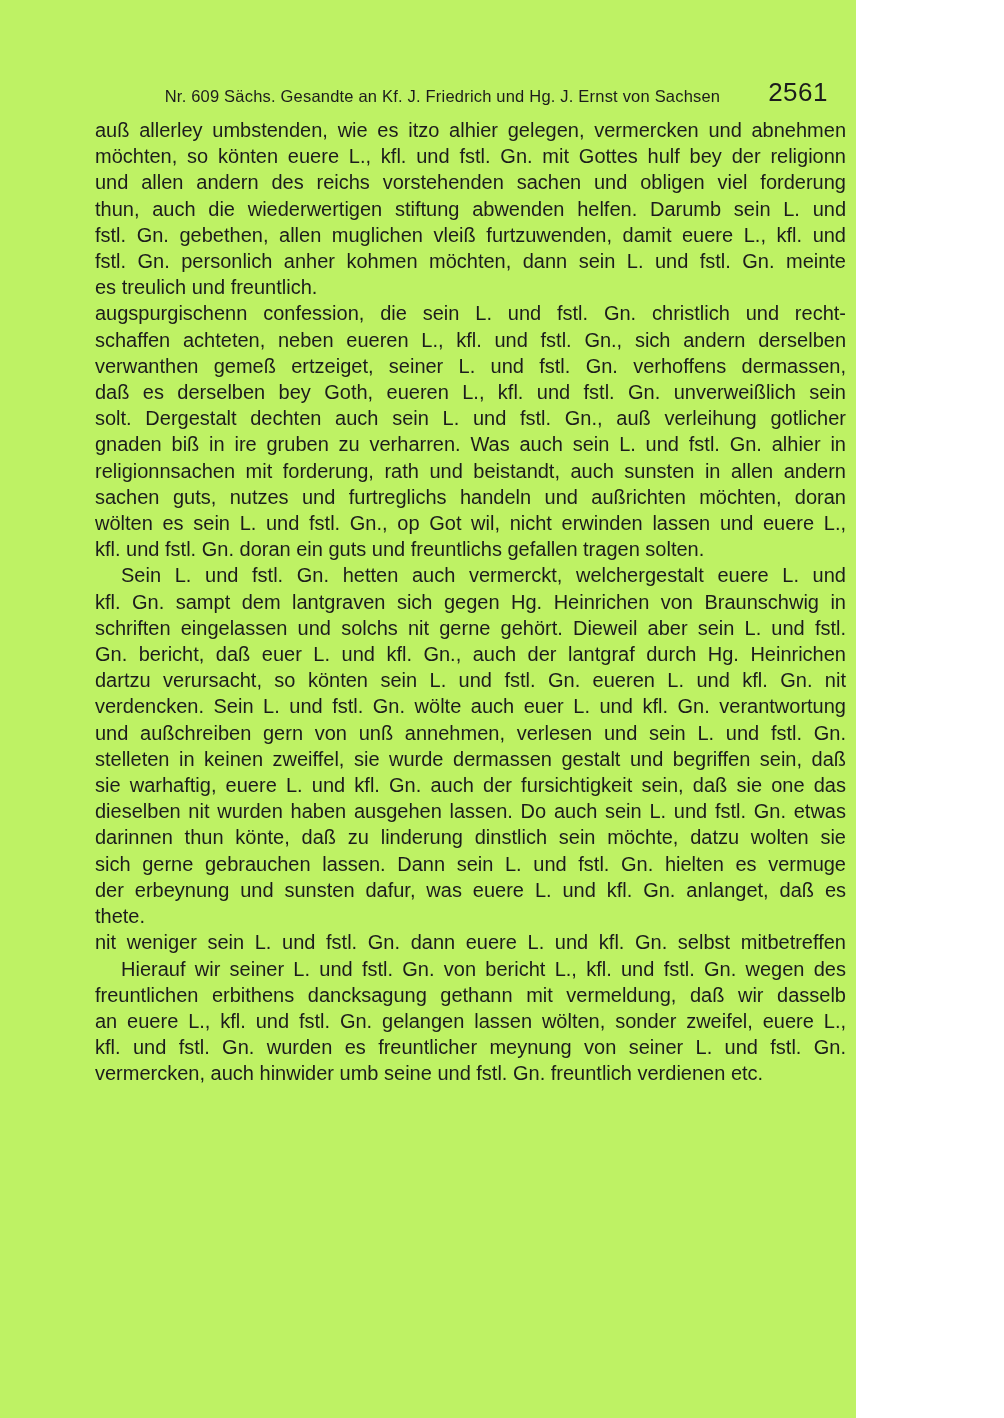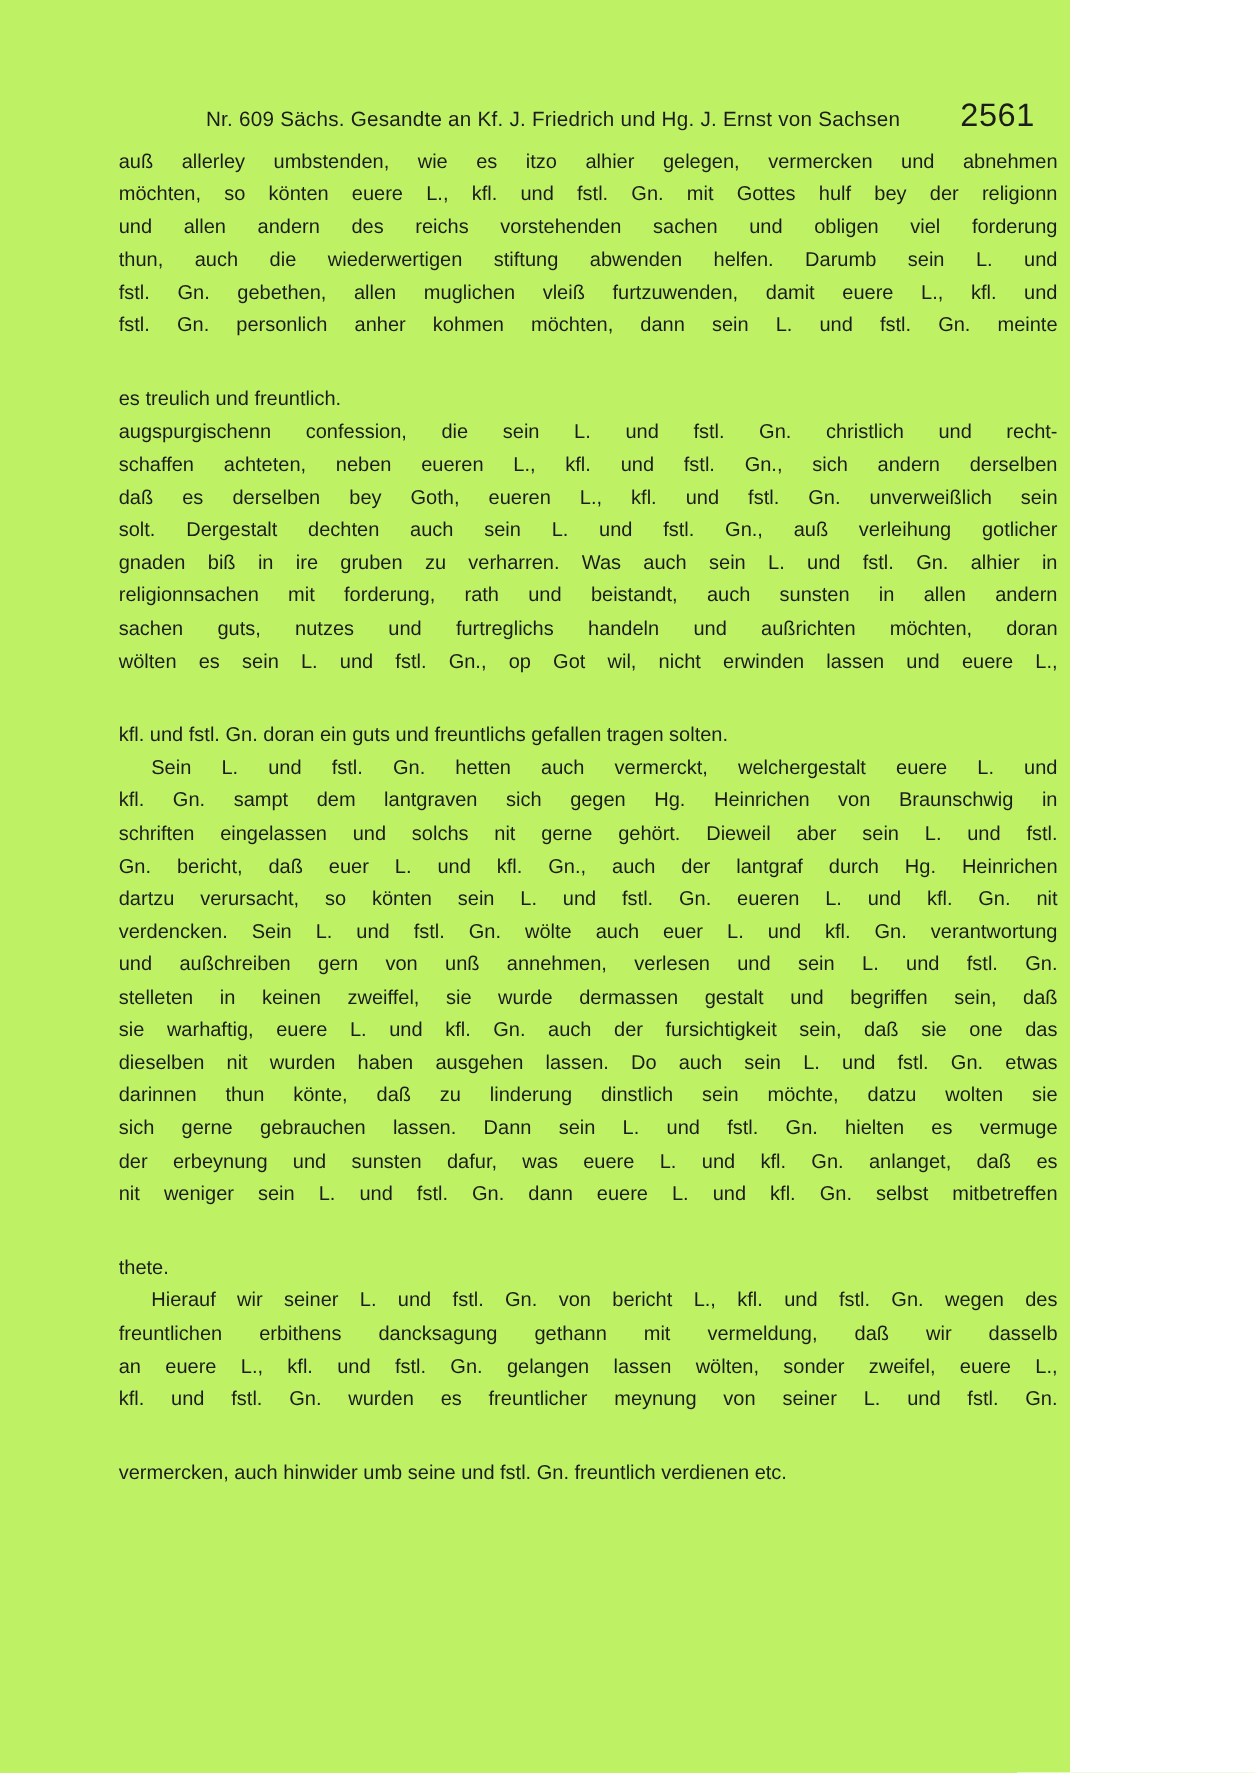--- a/index.html
+++ b/index.html
@@ -38,35 +38,34 @@
       right: 18px;
       top: -3px;
       font-size: 26px;
       letter-spacing: 0.5px;
     }
     .text-block {
       position: absolute;
       left: 95px;
       top: 117px;
       width: 751px;
-      font-size: 16px;
+      font-size: 20px;
       line-height: 26.2px;
     }
     .paragraph {
       margin: 0;
       padding: 0;
     }
     .line {
       text-align: justify;
       text-align-last: justify;
       white-space: normal;
     }
     .line.last {
       text-align-last: left;
-      margin-top: 33px;
     }
     .line.indent {
       text-indent: 26px;
     }
   </style>
 </head>
 <body>
 
 <div class="page">
   <div class="running-header">
@@ -79,20 +78,21 @@
         <div class="line">möchten, so könten euere L., kfl. und fstl. Gn. mit Gottes hulf bey der religionn</div>
         <div class="line">und allen andern des reichs vorstehenden sachen und obligen viel forderung</div>
         <div class="line">thun, auch die wiederwertigen stiftung abwenden helfen. Darumb sein L. und</div>
         <div class="line">fstl. Gn. gebethen, allen muglichen vleiß furtzuwenden, damit euere L., kfl. und</div>
         <div class="line">fstl. Gn. personlich anher kohmen möchten, dann sein L. und fstl. Gn. meinte</div>
         <div class="line last">es treulich und freuntlich.</div>
       </div>
       <div class="paragraph">
         <div class="line">augspurgischenn confession, die sein L. und fstl. Gn. christlich und recht-</div>
         <div class="line">schaffen achteten, neben eueren L., kfl. und fstl. Gn., sich andern derselben</div>
+        <div class="line">verwanthen gemeß ertzeiget, seiner L. und fstl. Gn. verhoffens dermassen,</div>
         <div class="line">daß es derselben bey Goth, eueren L., kfl. und fstl. Gn. unverweißlich sein</div>
         <div class="line">solt. Dergestalt dechten auch sein L. und fstl. Gn., auß verleihung gotlicher</div>
         <div class="line">gnaden biß in ire gruben zu verharren. Was auch sein L. und fstl. Gn. alhier in</div>
         <div class="line">religionnsachen mit forderung, rath und beistandt, auch sunsten in allen andern</div>
         <div class="line">sachen guts, nutzes und furtreglichs handeln und außrichten möchten, doran</div>
         <div class="line">wölten es sein L. und fstl. Gn., op Got wil, nicht erwinden lassen und euere L.,</div>
         <div class="line last">kfl. und fstl. Gn. doran ein guts und freuntlichs gefallen tragen solten.</div>
       </div>
       <div class="paragraph">
         <div class="line indent">Sein L. und fstl. Gn. hetten auch vermerckt, welchergestalt euere L. und</div>
@@ -101,22 +101,22 @@
         <div class="line">Gn. bericht, daß euer L. und kfl. Gn., auch der lantgraf durch Hg. Heinrichen</div>
         <div class="line">dartzu verursacht, so könten sein L. und fstl. Gn. eueren L. und kfl. Gn. nit</div>
         <div class="line">verdencken. Sein L. und fstl. Gn. wölte auch euer L. und kfl. Gn. verantwortung</div>
         <div class="line">und außchreiben gern von unß annehmen, verlesen und sein L. und fstl. Gn.</div>
         <div class="line">stelleten in keinen zweiffel, sie wurde dermassen gestalt und begriffen sein, daß</div>
         <div class="line">sie warhaftig, euere L. und kfl. Gn. auch der fursichtigkeit sein, daß sie one das</div>
         <div class="line">dieselben nit wurden haben ausgehen lassen. Do auch sein L. und fstl. Gn. etwas</div>
         <div class="line">darinnen thun könte, daß zu linderung dinstlich sein möchte, datzu wolten sie</div>
         <div class="line">sich gerne gebrauchen lassen. Dann sein L. und fstl. Gn. hielten es vermuge</div>
         <div class="line">der erbeynung und sunsten dafur, was euere L. und kfl. Gn. anlanget, daß es</div>
+        <div class="line last">thete.</div>
         <div class="line">nit weniger sein L. und fstl. Gn. dann euere L. und kfl. Gn. selbst mitbetreffen</div>
-        <div class="line last">thete.</div>
       </div>
       <div class="paragraph">
         <div class="line indent">Hierauf wir seiner L. und fstl. Gn. von bericht L., kfl. und fstl. Gn. wegen des</div>
         <div class="line">freuntlichen erbithens dancksagung gethann mit vermeldung, daß wir dasselb</div>
         <div class="line">an euere L., kfl. und fstl. Gn. gelangen lassen wölten, sonder zweifel, euere L.,</div>
         <div class="line">kfl. und fstl. Gn. wurden es freuntlicher meynung von seiner L. und fstl. Gn.</div>
         <div class="line last">vermercken, auch hinwider umb seine und fstl. Gn. freuntlich verdienen etc.</div>
       </div>
     </div>
 </div>

